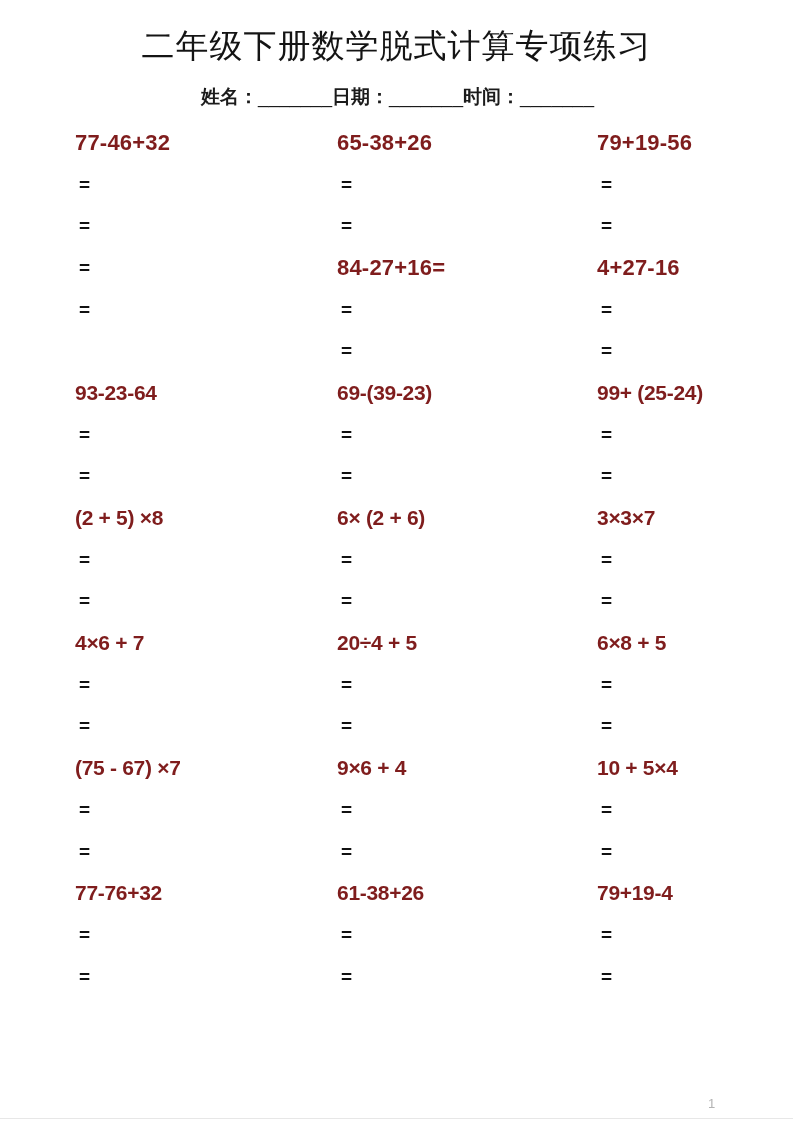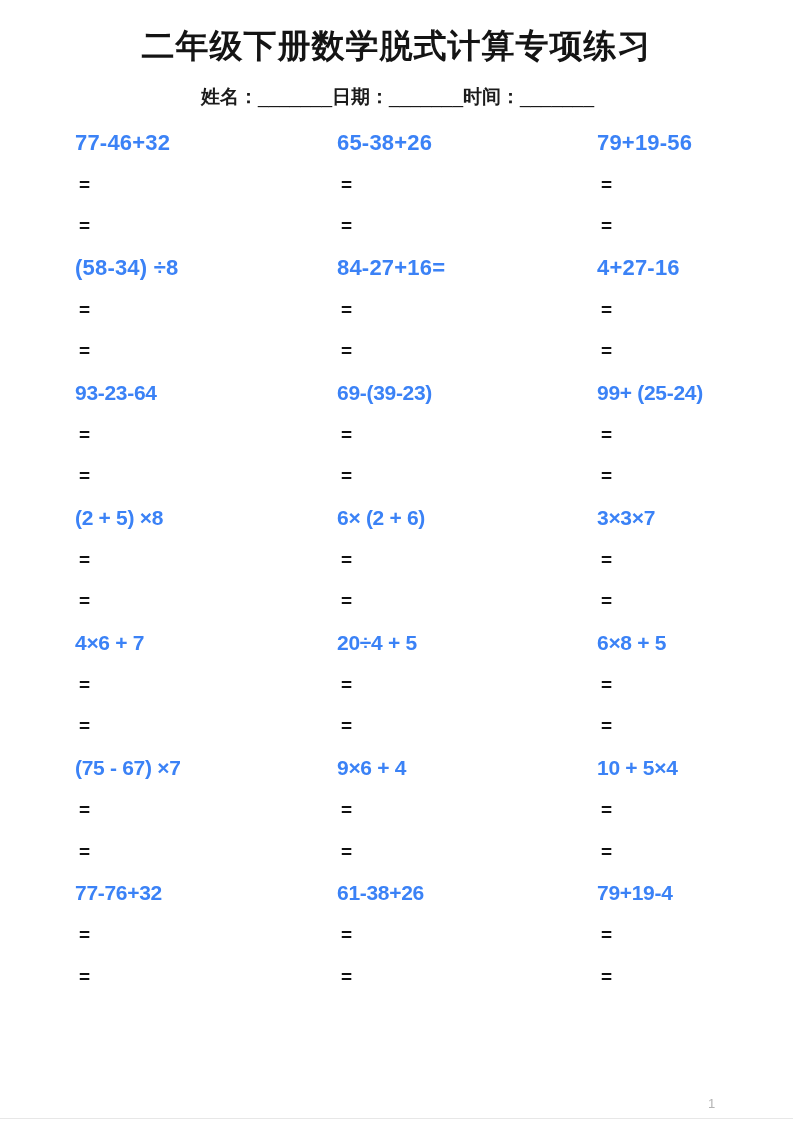--- a/index.html
+++ b/index.html
@@ -14,21 +14,21 @@
   .sheet {
     position: absolute; top: 0; left: 0;
     width: 793px; height: 1122px;
     background: #ffffff;
   }
   .title {
     position: absolute; top: 24px; left: 0;
     width: 100%;
     text-align: center;
     font-size: 33px;
-    font-weight: 700;
+    font-weight: 400;
     letter-spacing: 1px;
     color: #141414;
   }
   .form-line {
     position: absolute; top: 84px; left: 1px;
     width: 100%;
     text-align: center;
     font-size: 19px;
     font-weight: 700;
     color: #1b1b1b;
@@ -46,21 +46,21 @@
     display: grid;
     grid-template-columns: 262px 260px 196px;
   }
   .cell { }
   .line {
     height: 41.7px;
     display: flex;
     align-items: center;
     white-space: nowrap;
   }
-  .expr { font-size: 22px; color: #3b82f6; }
+  .expr { font-size: 22px; color: #7f1d1d; }
   .style-a .expr { font-weight: 700; letter-spacing: 0.2px; }
   .style-b .expr { font-weight: 700; font-size: 21px; letter-spacing: -0.3px; }
   .eq {
     font-size: 19px;
     font-weight: 700;
     padding-left: 4px;
     color: #111;
   }
   .page-num {
     position: absolute; top: 1096px; left: 708px;
@@ -94,21 +94,20 @@
       <div class="line eq">=</div>
       <div class="line eq">=</div>
     </div>
     <div class="cell style-a">
       <div class="line expr">79+19-56</div>
       <div class="line eq">=</div>
       <div class="line eq">=</div>
     </div>
 
     <div class="cell style-a">
-      <div class="line expr">(58-34) ÷8</div>
       <div class="line eq">=</div>
       <div class="line eq">=</div>
     </div>
     <div class="cell style-a">
       <div class="line expr">84-27+16=</div>
       <div class="line eq">=</div>
       <div class="line eq">=</div>
     </div>
     <div class="cell style-a">
       <div class="line expr">4+27-16</div>

